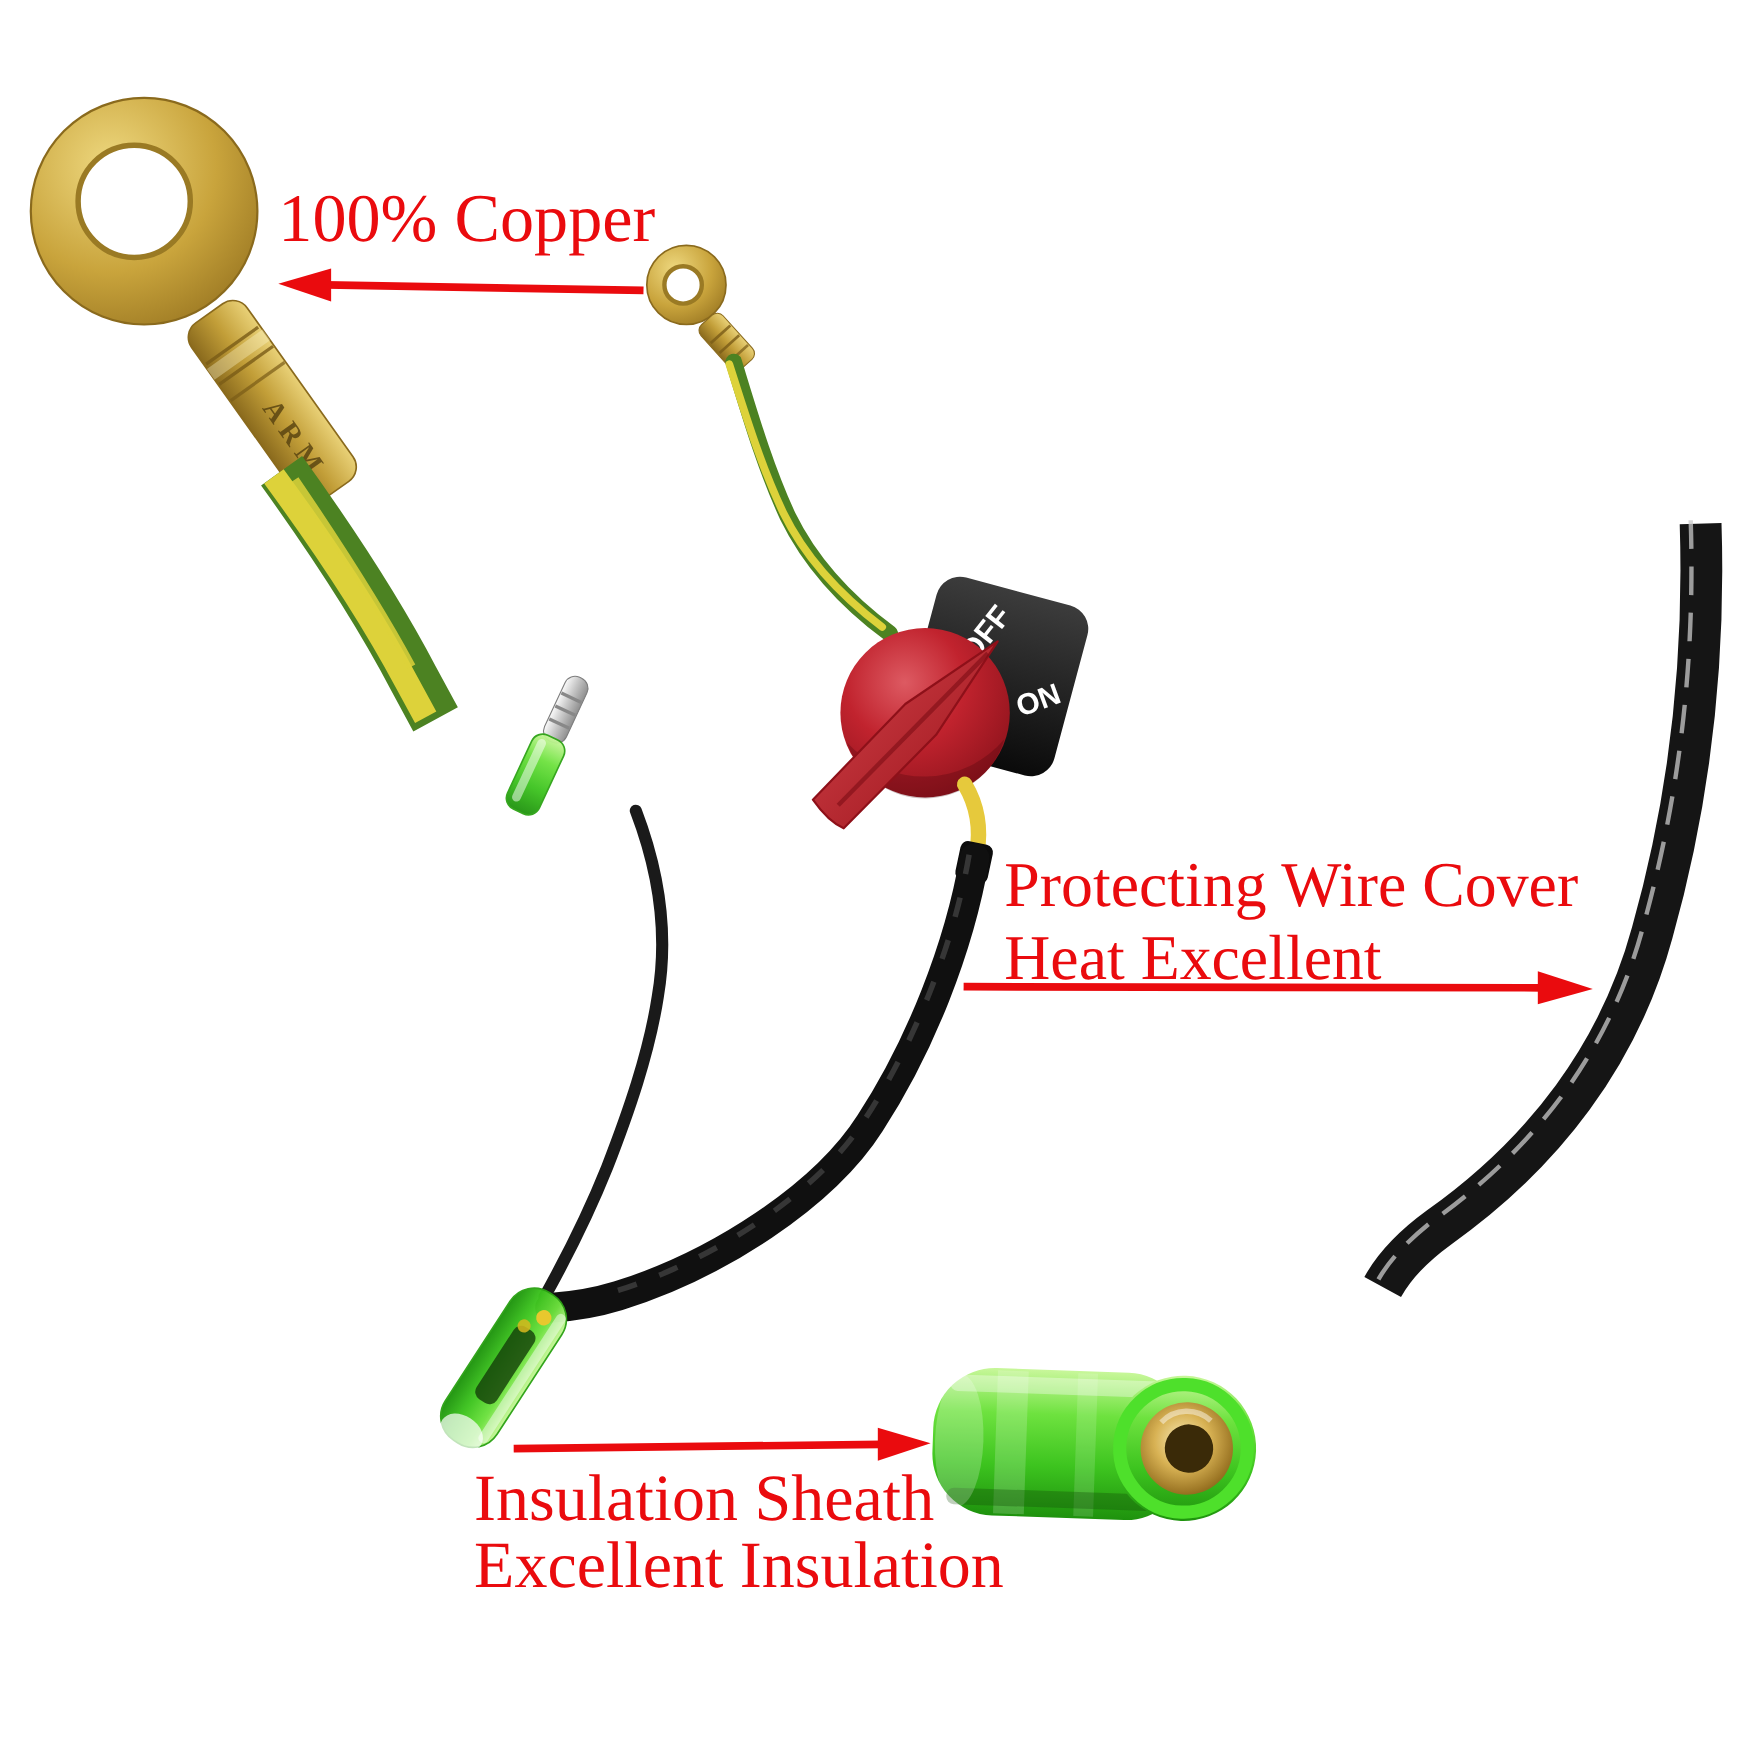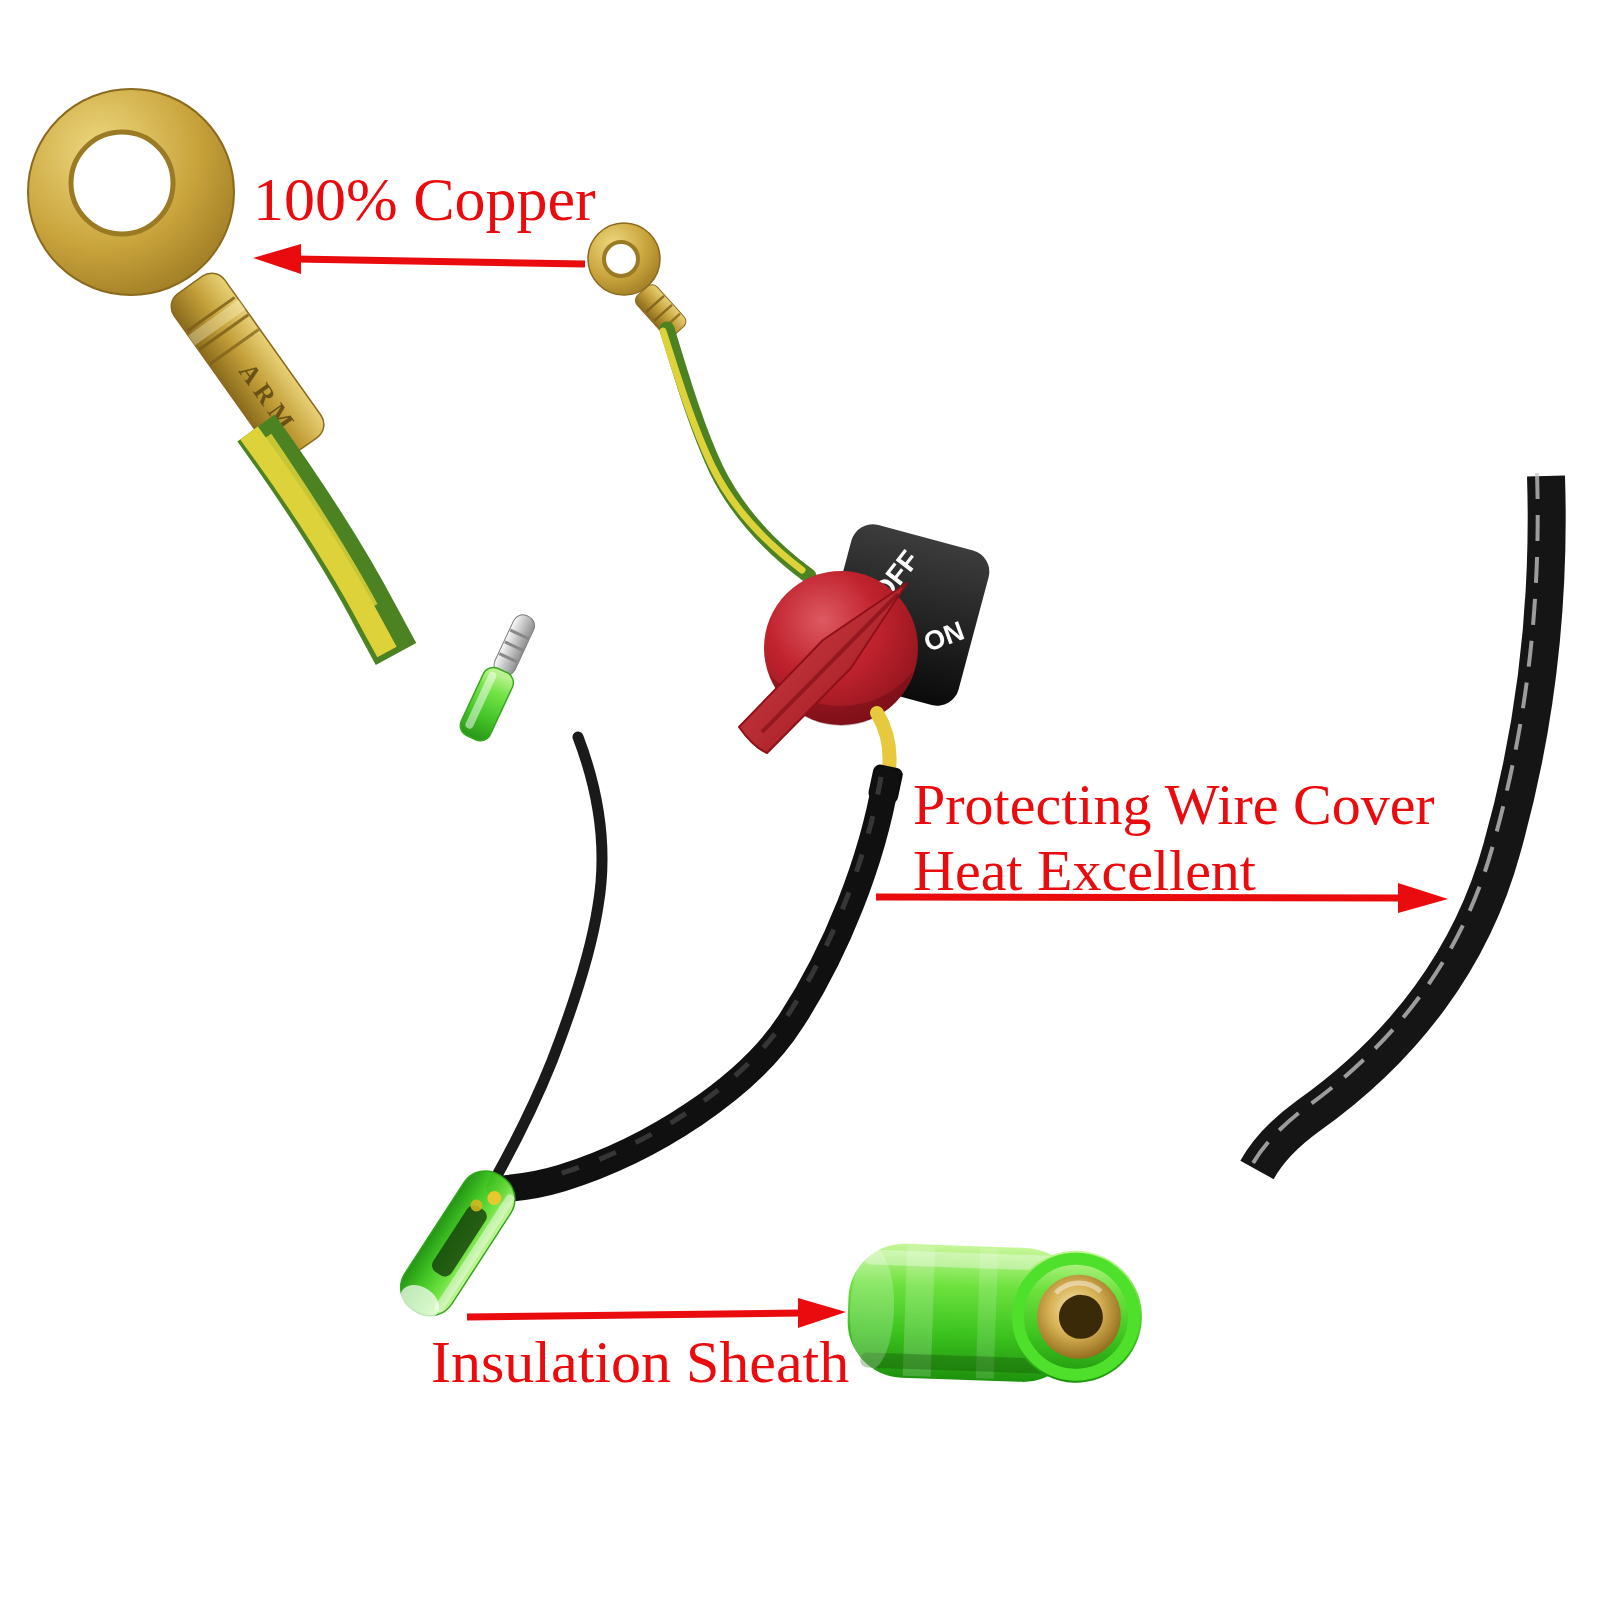--- a/index.html
+++ b/index.html
@@ -172,15 +172,16 @@
 
   <div class="lbl lbl-copper">100% Copper</div>
 
   <div class="lbl lbl-cover">
     <div>Protecting Wire Cover</div>
     <div>Heat Excellent</div>
   </div>
 
   <div class="lbl lbl-sheath">
     <div>Insulation Sheath</div>
+    <div>Excellent Insulation</div>
   </div>
 
 </div>
 
 </body></html>

